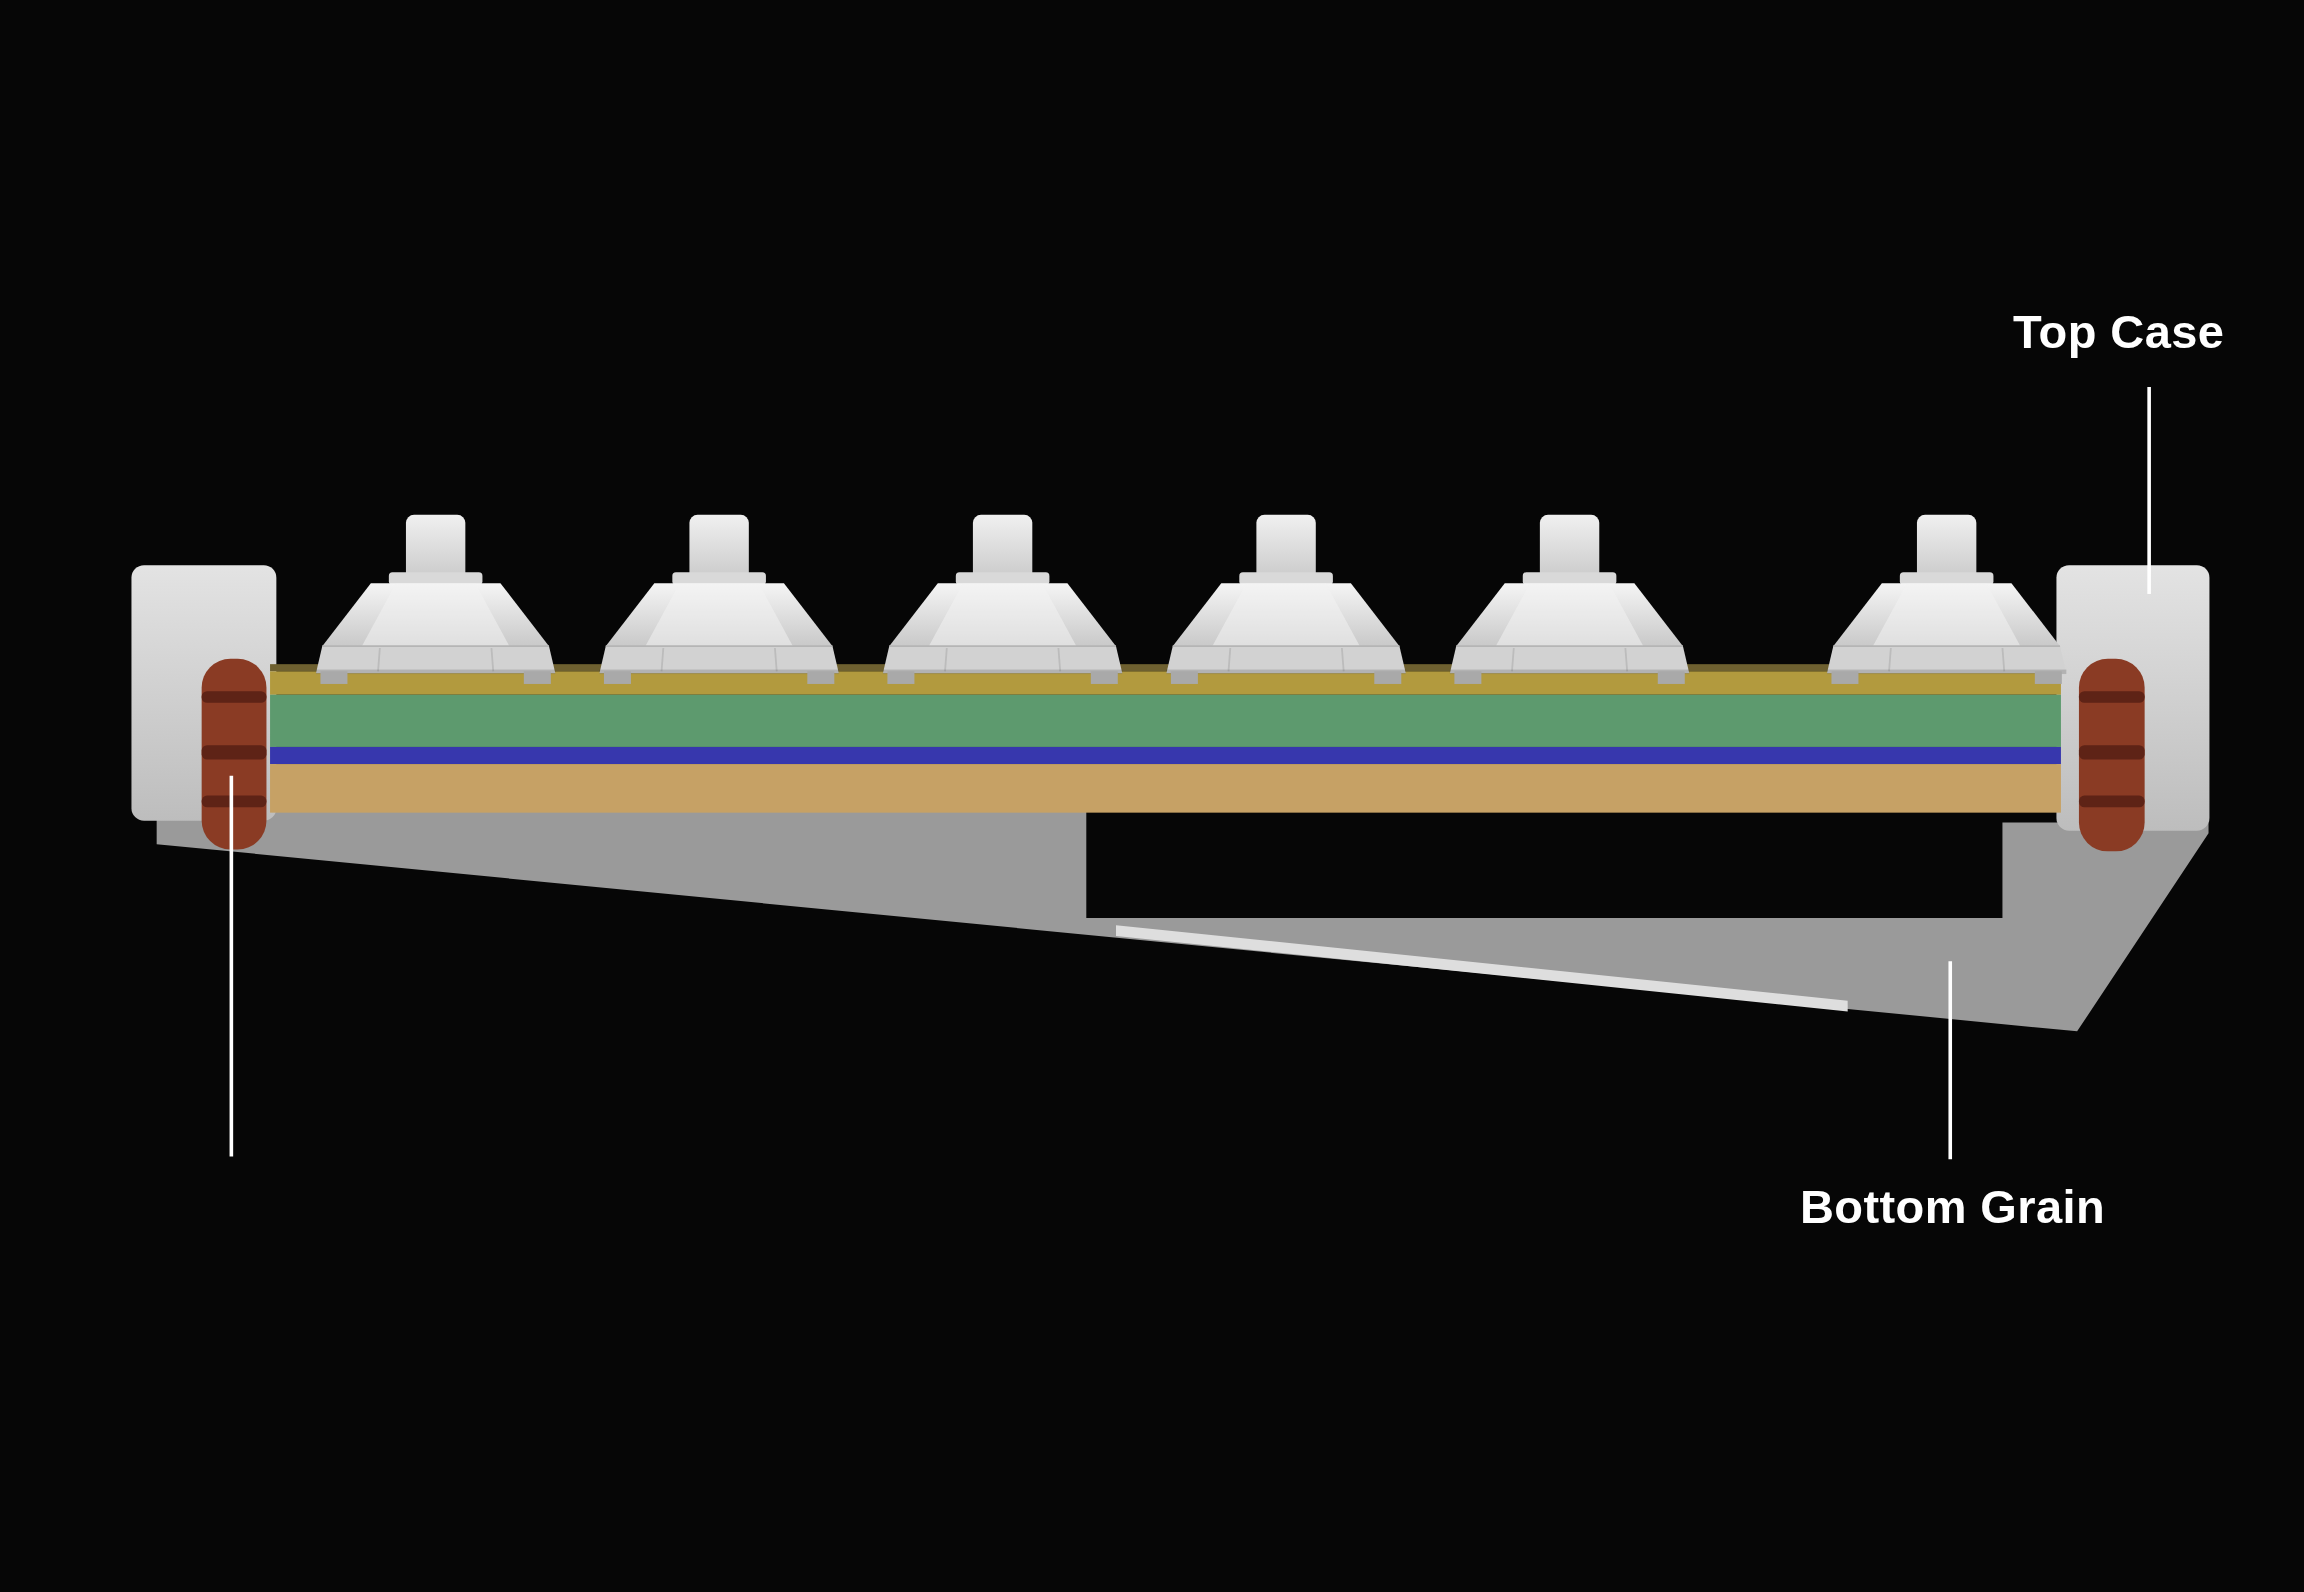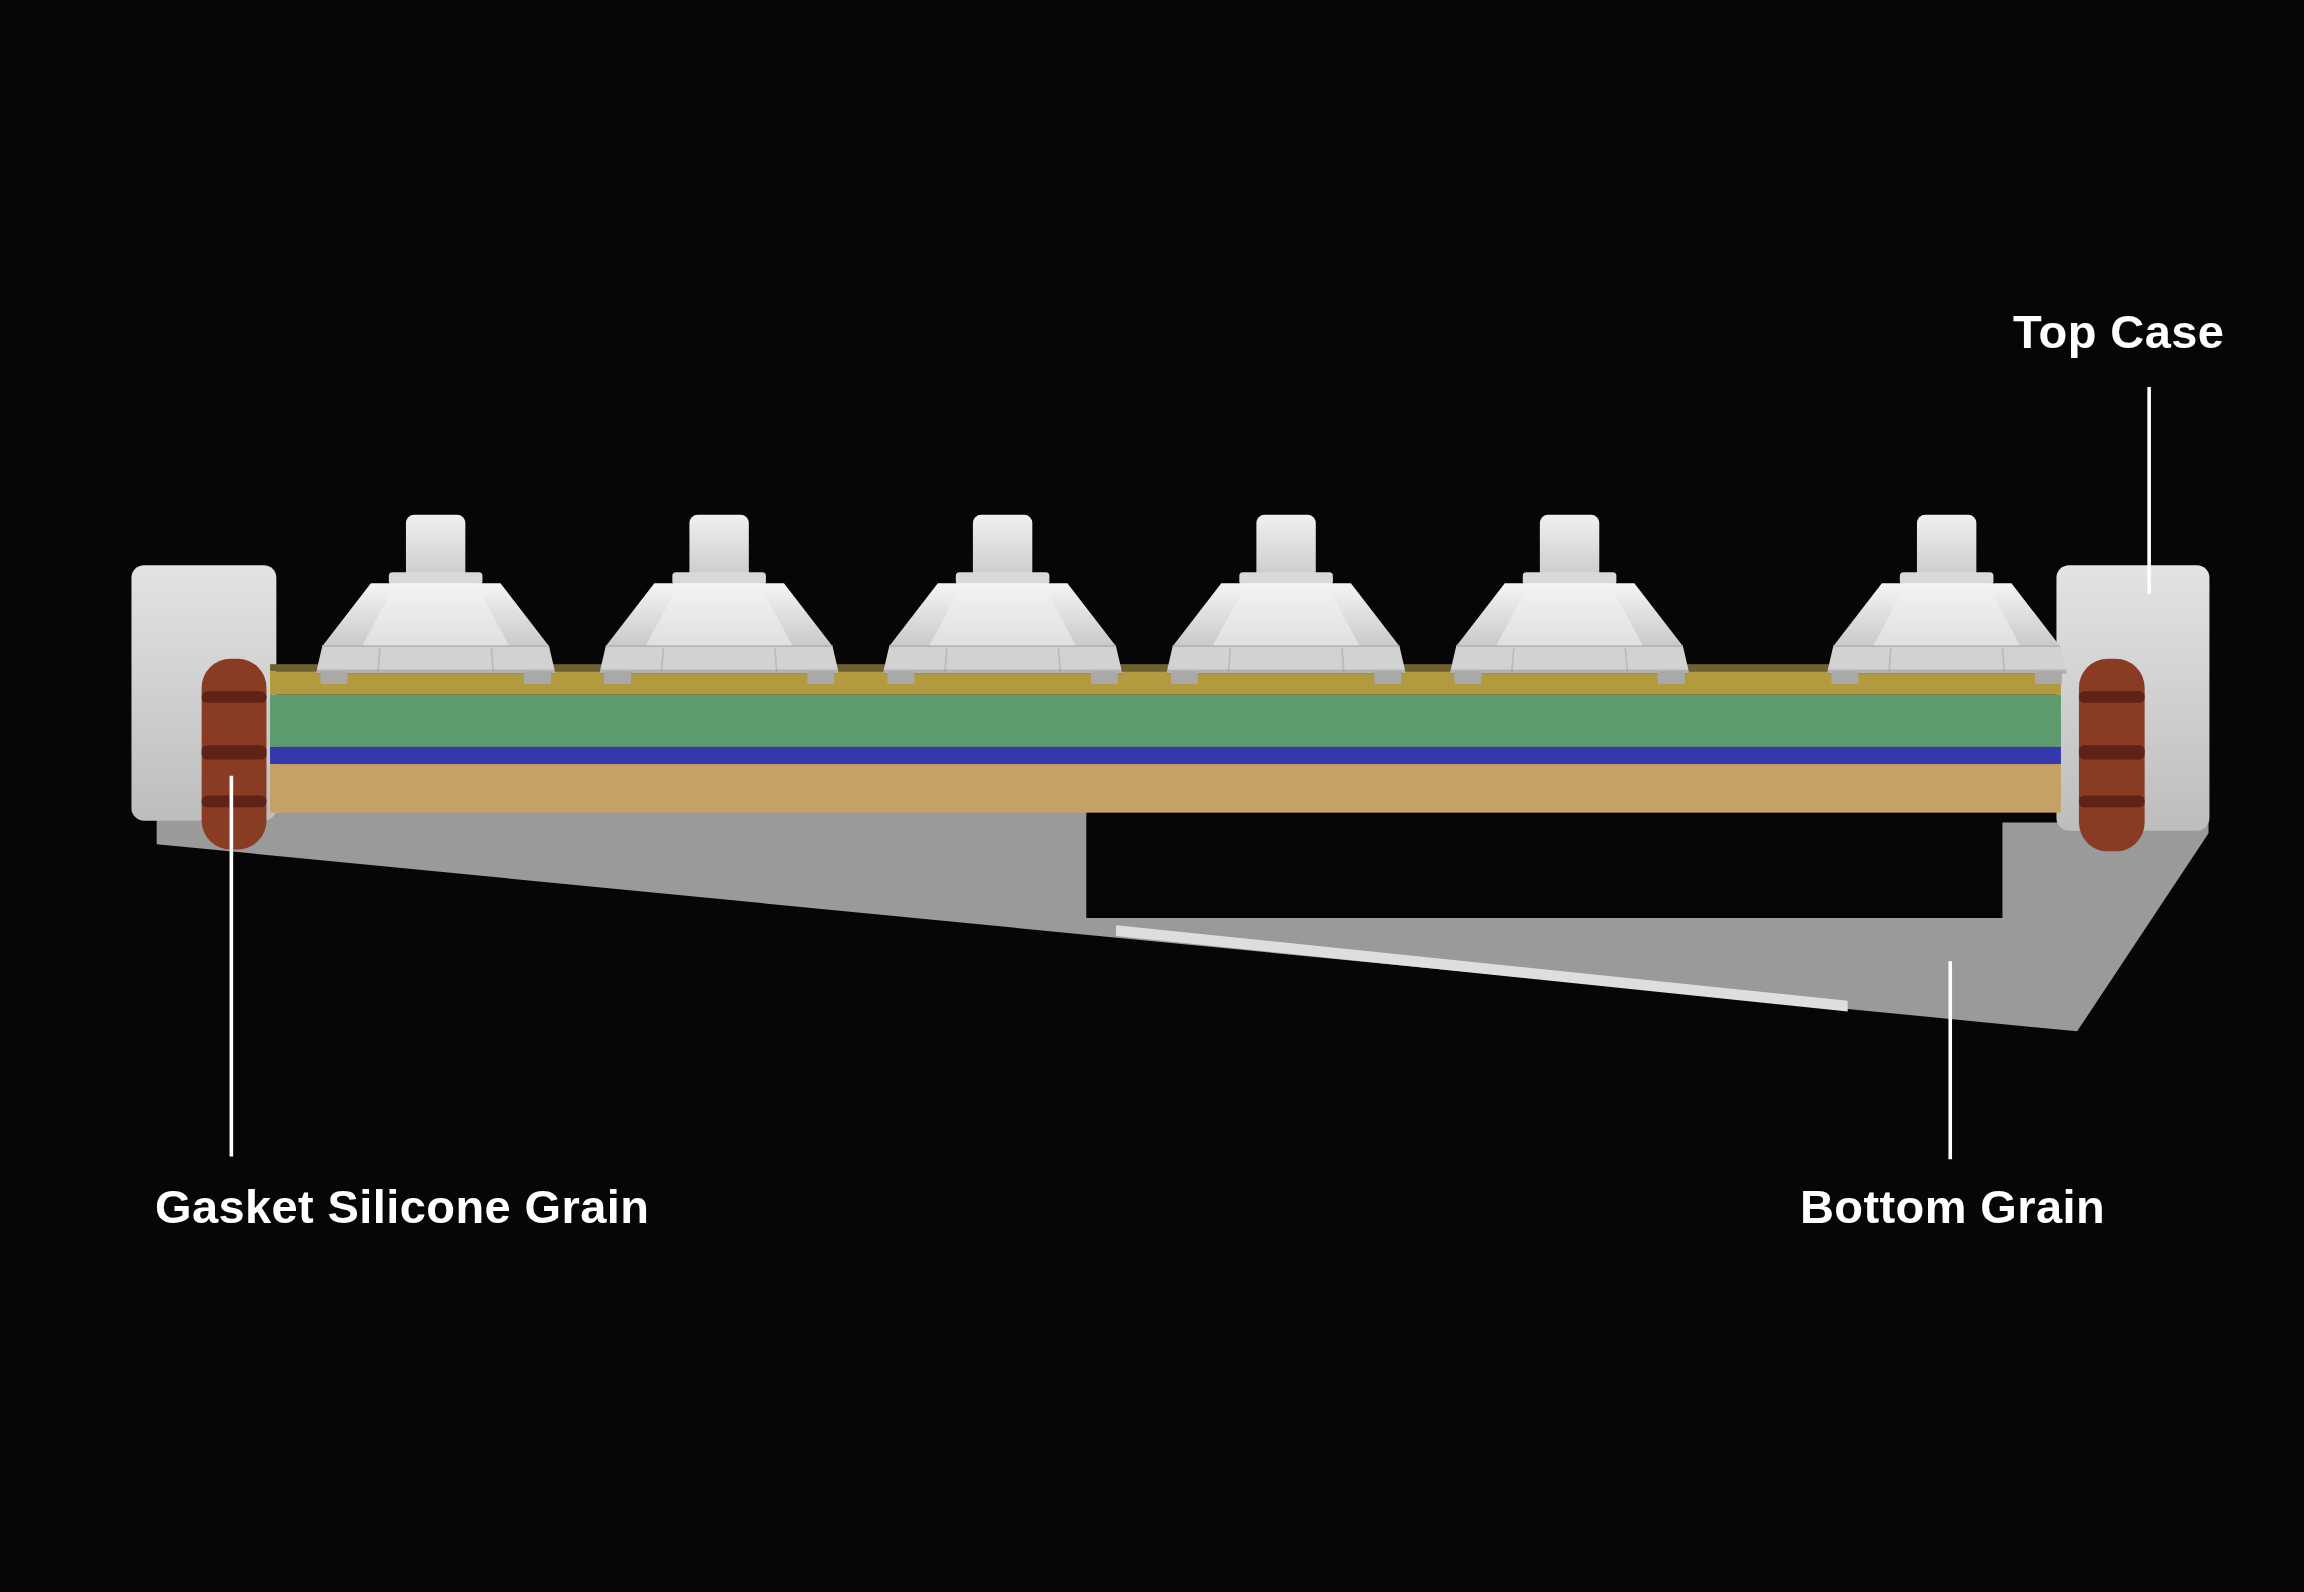--- a/index.html
+++ b/index.html
@@ -107,18 +107,17 @@
     <use href="#switch-shape" x="1744"></use>
     <use href="#switch-shape" x="2163"></use>
 
     <line x1="2388" y1="430" x2="2388" y2="660" stroke-width="4" stroke="#ffffff"></line>
     <line x1="257" y1="862" x2="257" y2="1285" stroke-width="4" stroke="#ffffff"></line>
     <line x1="2167" y1="1068" x2="2167" y2="1288" stroke-width="4" stroke="#ffffff"></line>
   </svg>
 
   <div class="diagram-label label-top-case">Top Case</div>
 
-  <div class="diagram-label label-gasket">Gasket Silicone Grain</div>
 
   <div class="diagram-label label-bottom-case">Bottom Grain</div>
 
 </div>
 
 
 </body></html>

